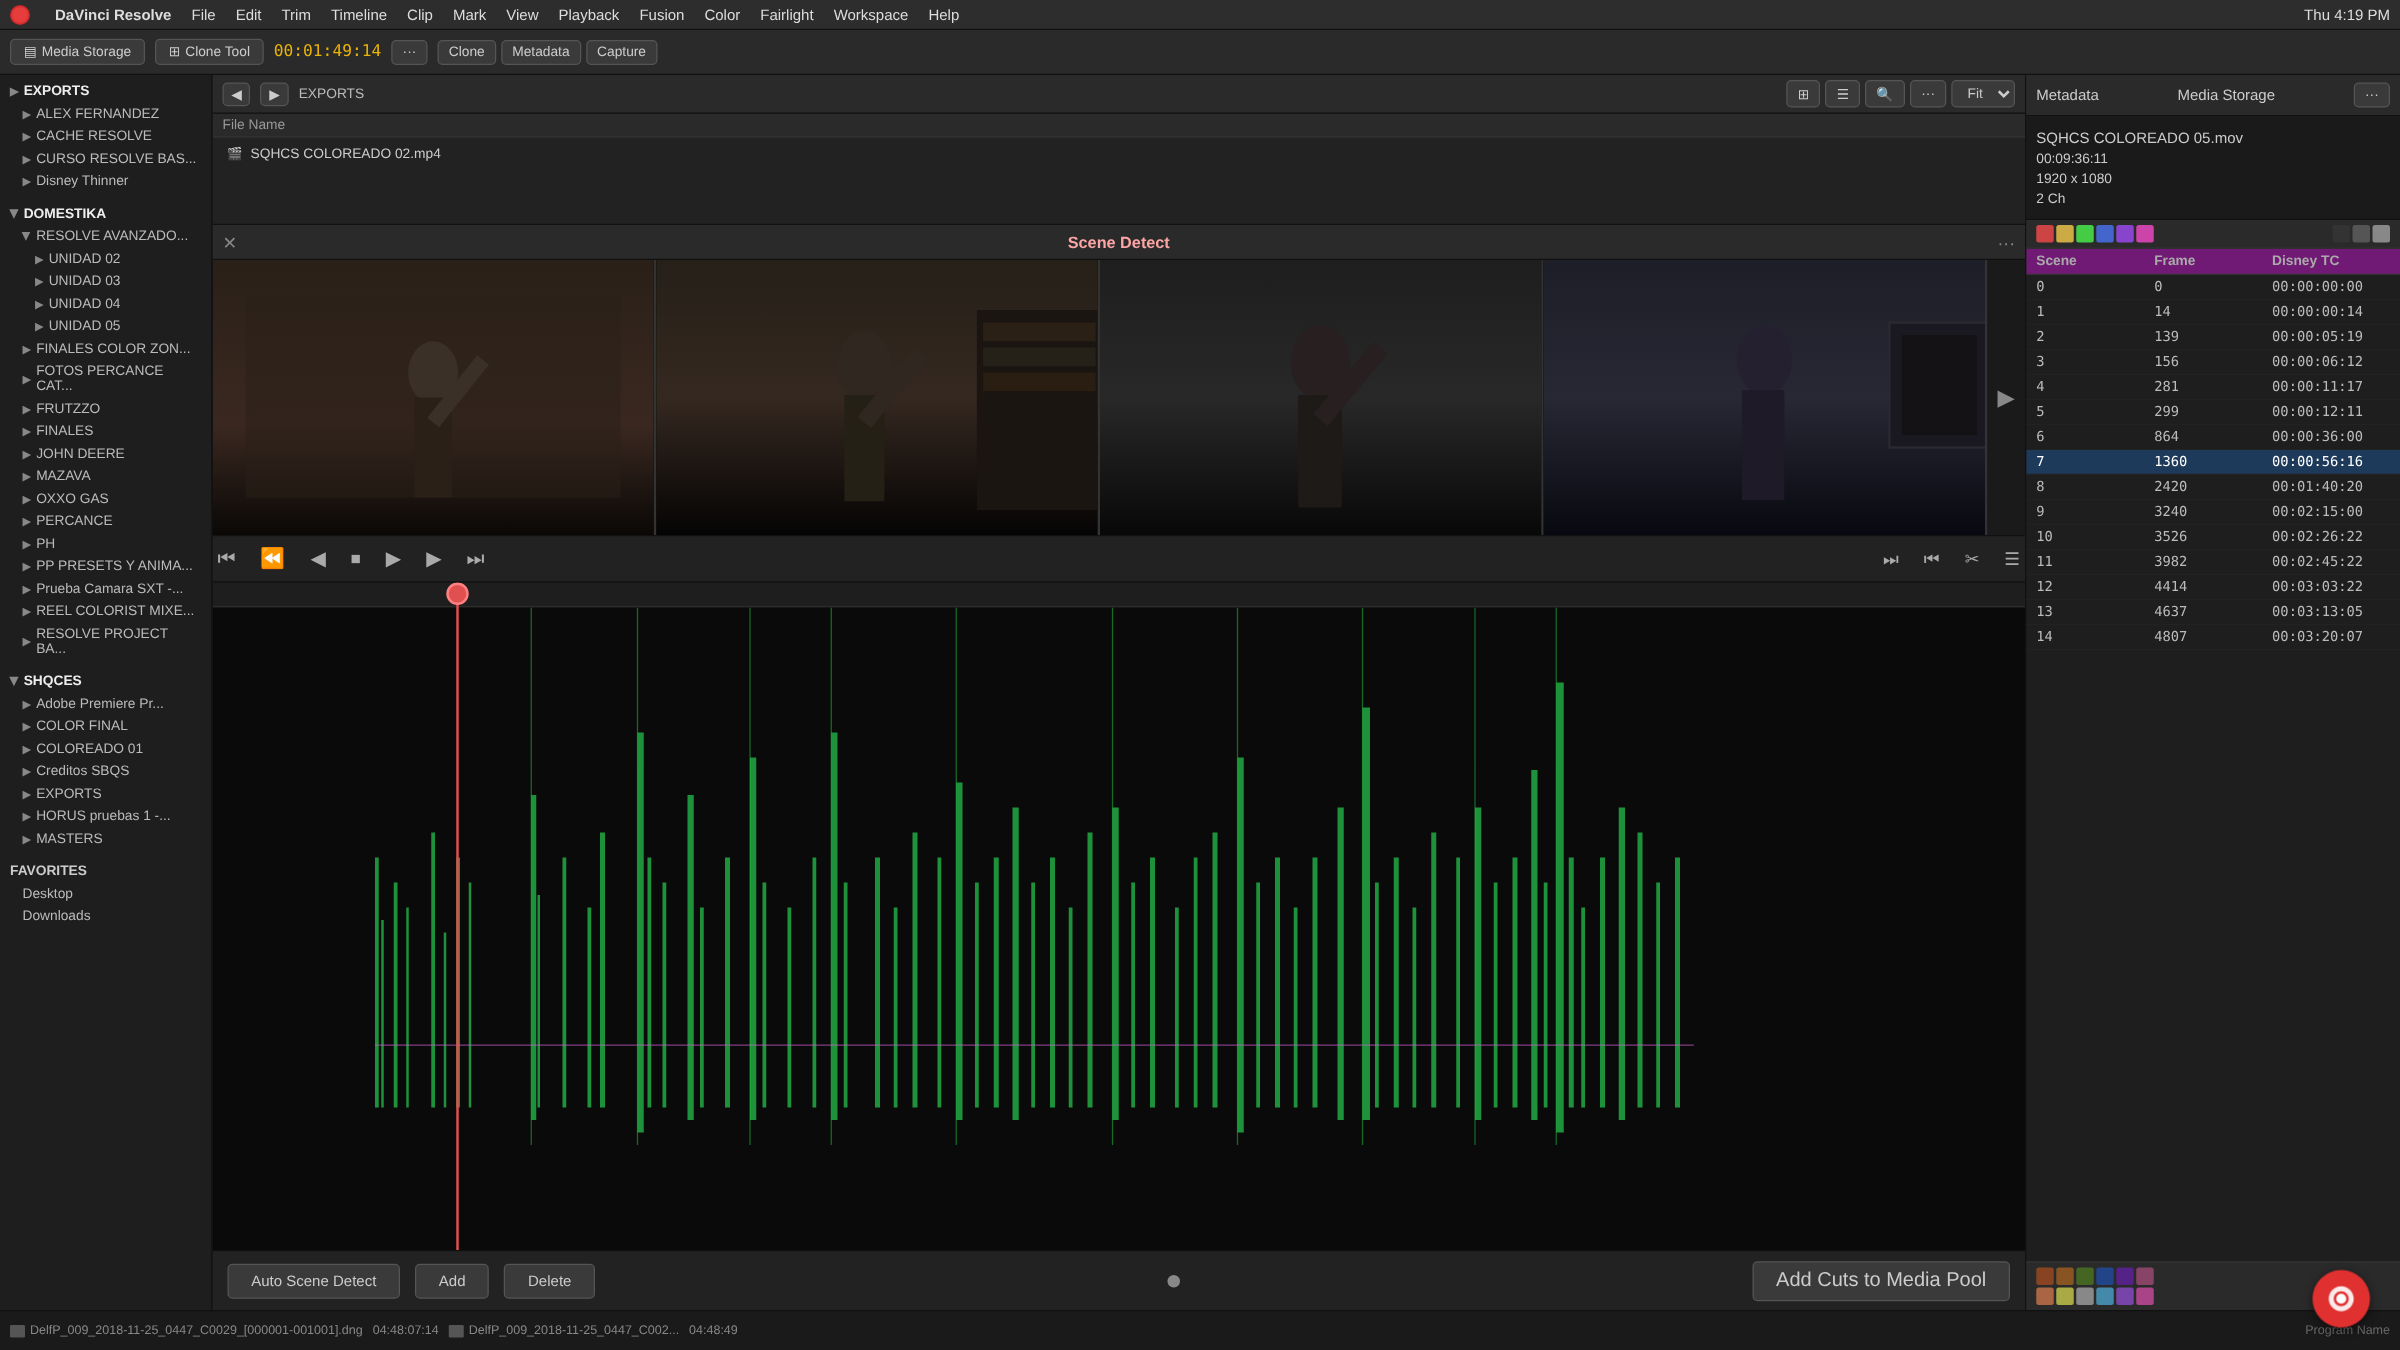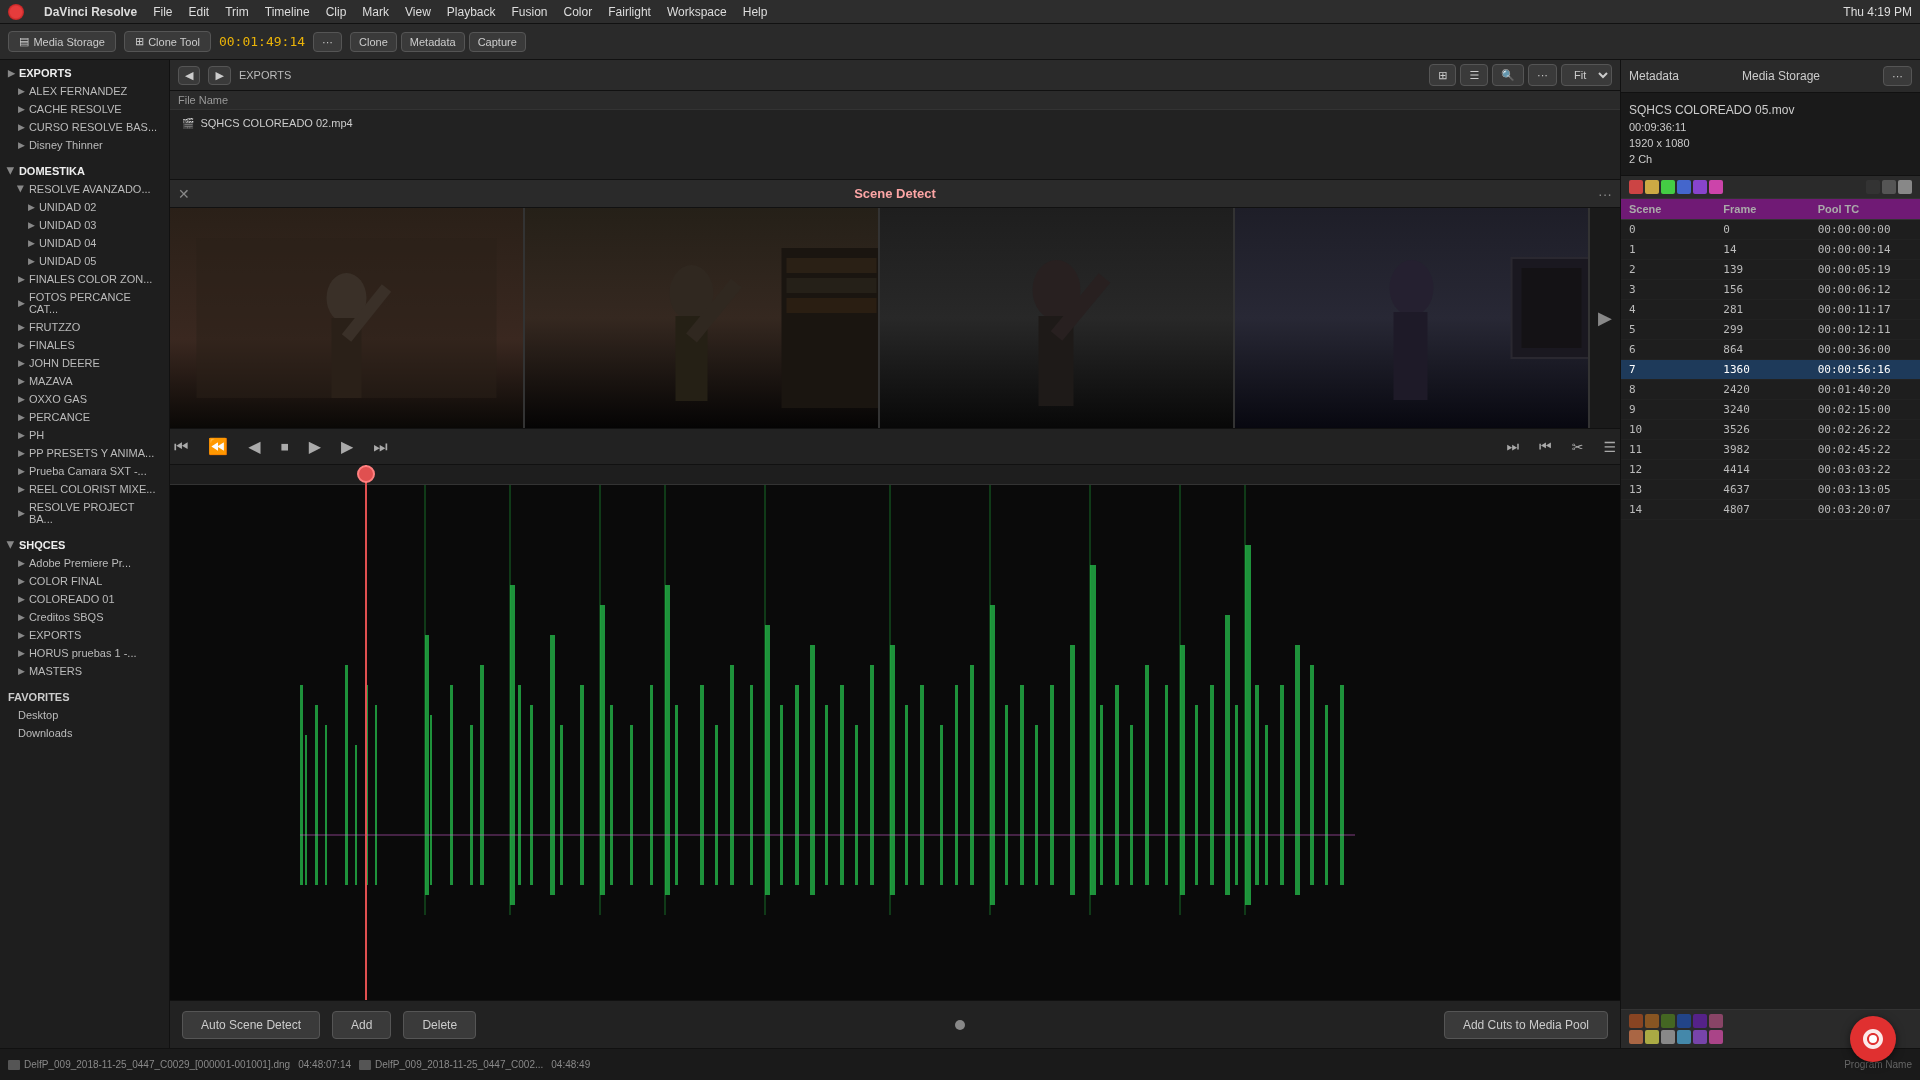--- a/index.html
+++ b/index.html
@@ -311,21 +311,21 @@
       background: #888;
       border-radius: 50%;
       margin-left: auto;
     }
     .add-cuts-btn {
       background: #3a3a3a;
       border: 1px solid #555;
       border-radius: 4px;
       color: #ccc;
       padding: 6px 18px;
-      font-size: 12px;
+      font-size: 16px;
       cursor: pointer;
       margin-left: auto;
     }
 
     
     #right-panel {
       width: 300px;
       background: #1e1e1e;
       border-left: 1px solid #111;
       display: flex;
@@ -934,21 +934,21 @@
         <div class="swatch" style="background:#333;"></div>
         <div class="swatch" style="background:#555;"></div>
         <div class="swatch" style="background:#888;"></div>
       </div>
     </div>
 
     <div id="scene-table">
       <div class="scene-table-header">
         <span class="col">Scene</span>
         <span class="col">Frame</span>
-        <span class="col">Pool TC</span>
+        <span class="col">Disney TC</span>
       </div>
 
     <div class="scene-row">
     <span class="col">0</span>
     <span class="col">0</span>
     <span class="col">00:00:00:00</span>
   </div>
         <div class="scene-row">
     <span class="col">1</span>
     <span class="col">14</span>

